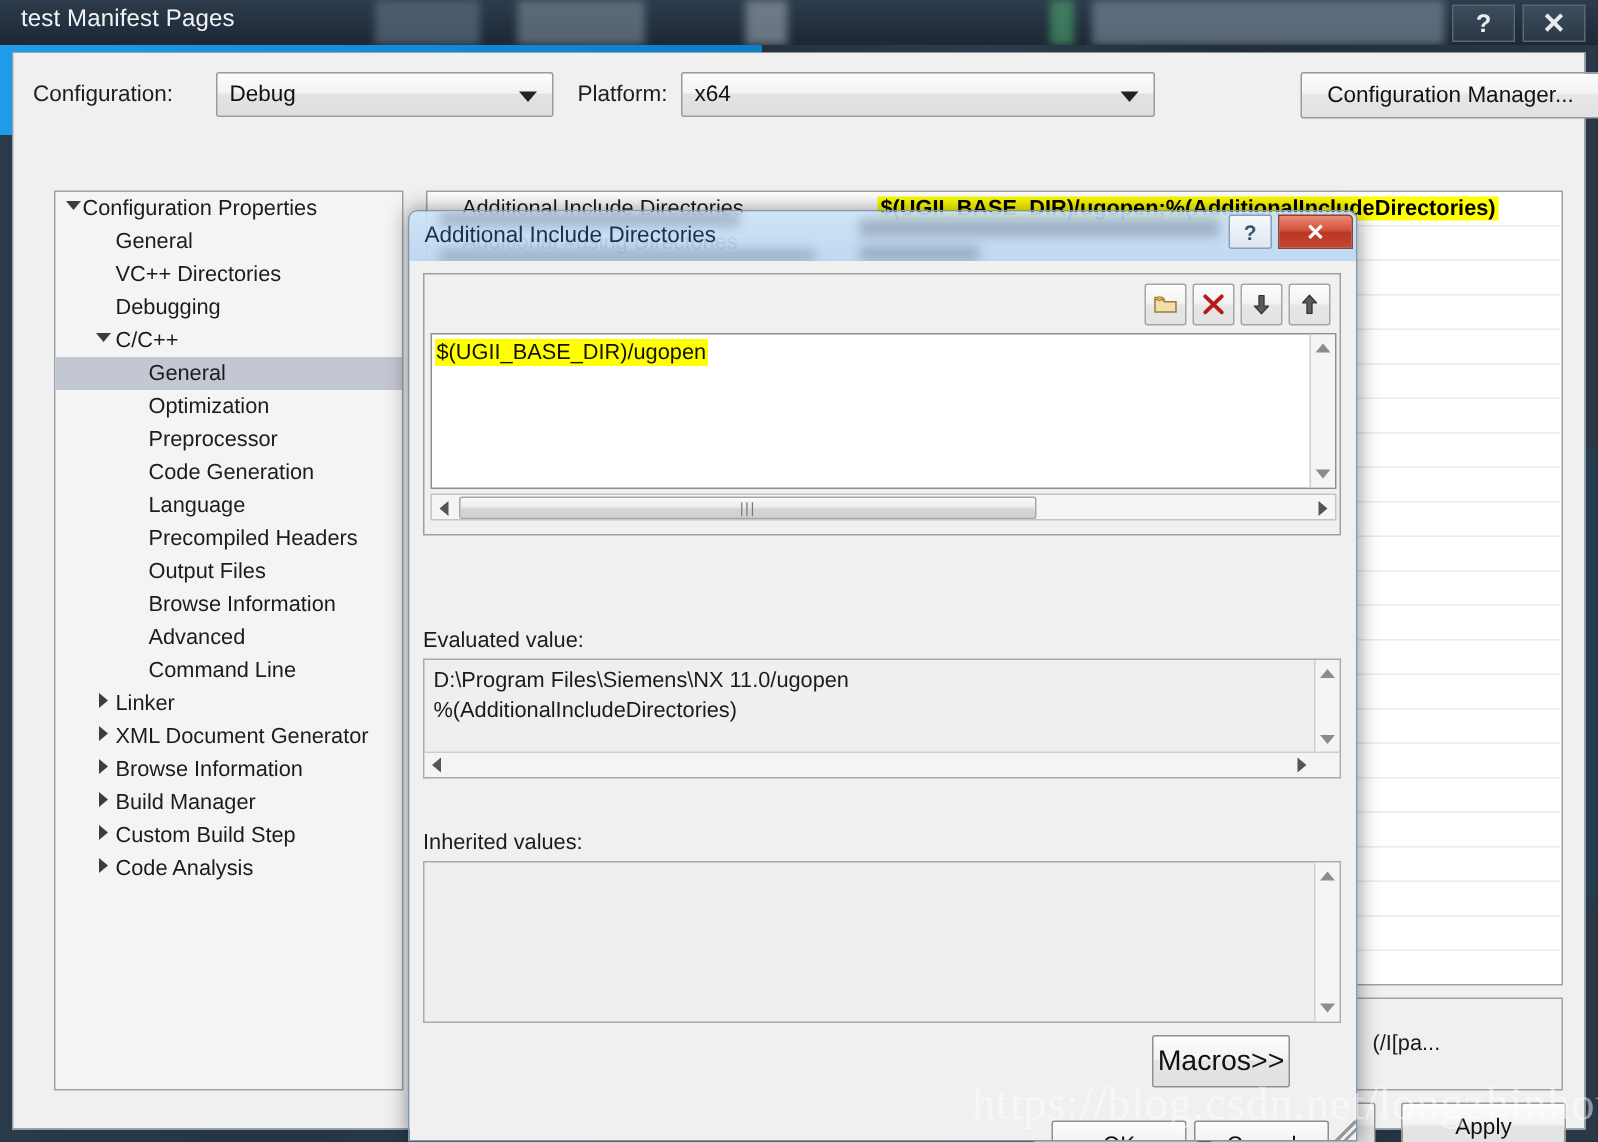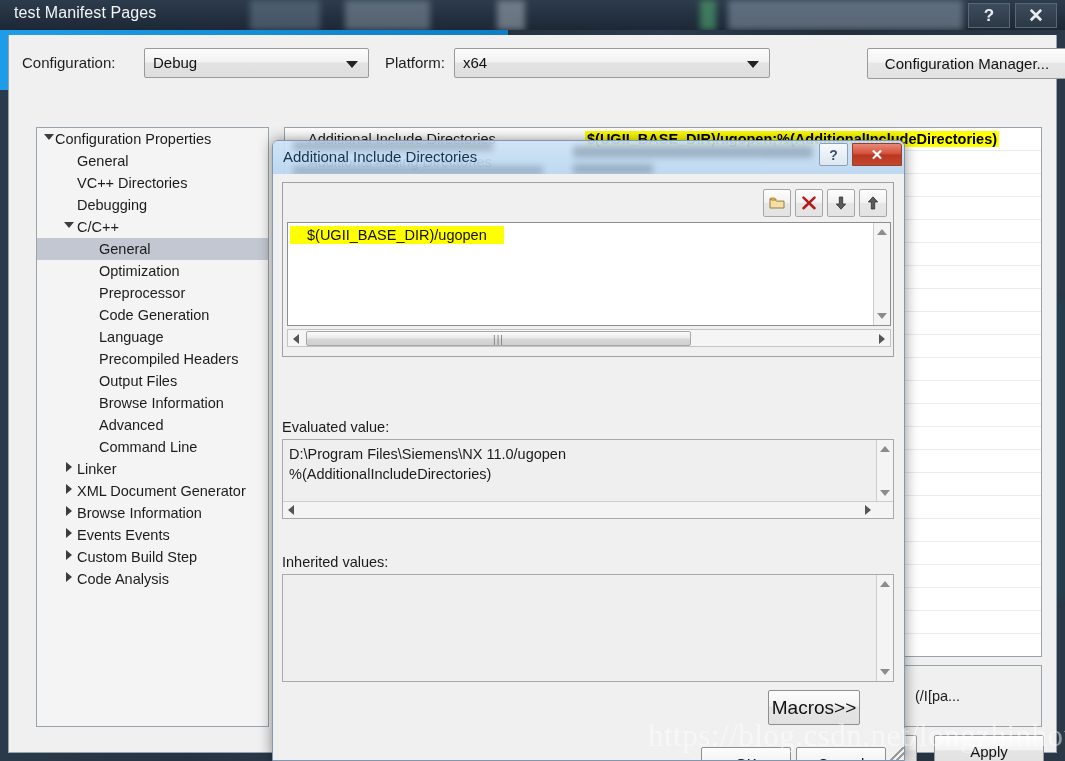--- a/index.html
+++ b/index.html
@@ -195,21 +195,21 @@
     border: 1px solid #a6a6a6; border-radius: 2px;
     display: flex; align-items: center; justify-content: center;
   }
   #listarea {
     position: absolute; left: 4px; top: 39px; width: 604px; height: 104px;
     background: #ffffff; border: 1px solid #8a8f96;
     overflow: hidden;
   }
   #list-item-1 {
     position: absolute; left: 2px; top: 3px;
-    font-size: 14.5px; color: #111; background: #ffff00; padding: 1px 17px;
+    font-size: 14.5px; color: #111; background: #ffff00; padding: 1px 1px;
   }
   #vscroll {
     position: absolute; right: 0; top: 0; width: 17px; height: 102px;
     background: #f4f4f4; border-left: 1px solid #cdcdcd;
   }
   .sb-arr-up, .sb-arr-dn {
     position: absolute; left: 3px; width: 0; height: 0;
     border-left: 5px solid transparent; border-right: 5px solid transparent;
   }
   .sb-arr-up { top: 6px; border-bottom: 6px solid #8c8c8c; }
@@ -358,21 +358,21 @@
         <div class="tnode d2"><span>Code Generation</span></div>
         <div class="tnode d2"><span>Language</span></div>
         <div class="tnode d2"><span>Precompiled Headers</span></div>
         <div class="tnode d2"><span>Output Files</span></div>
         <div class="tnode d2"><span>Browse Information</span></div>
         <div class="tnode d2"><span>Advanced</span></div>
         <div class="tnode d2"><span>Command Line</span></div>
         <div class="tnode d1"><span class="tw" style="left: 24px;"><span class="tri-right"></span></span><span>Linker</span></div>
         <div class="tnode d1"><span class="tw" style="left: 24px;"><span class="tri-right"></span></span><span>XML Document Generator</span></div>
         <div class="tnode d1"><span class="tw" style="left: 24px;"><span class="tri-right"></span></span><span>Browse Information</span></div>
-        <div class="tnode d1"><span class="tw" style="left: 24px;"><span class="tri-right"></span></span><span>Events Events</span></div>
+        <div class="tnode d1"><span class="tw" style="left: 24px;"><span class="tri-right"></span></span><span>Build Manager</span></div>
         <div class="tnode d1"><span class="tw" style="left: 24px;"><span class="tri-right"></span></span><span>Custom Build Step</span></div>
         <div class="tnode d1"><span class="tw" style="left: 24px;"><span class="tri-right"></span></span><span>Code Analysis</span></div>
       </div>
 
     <div id="grid">
         <div class="grow">
           <div class="gname">Additional Include Directories</div>
           <div class="gval"><span class="hl">$(UGII_BASE_DIR)/ugopen;%(AdditionalIncludeDirectories)</span></div>
         </div>
         <div class="grow">

